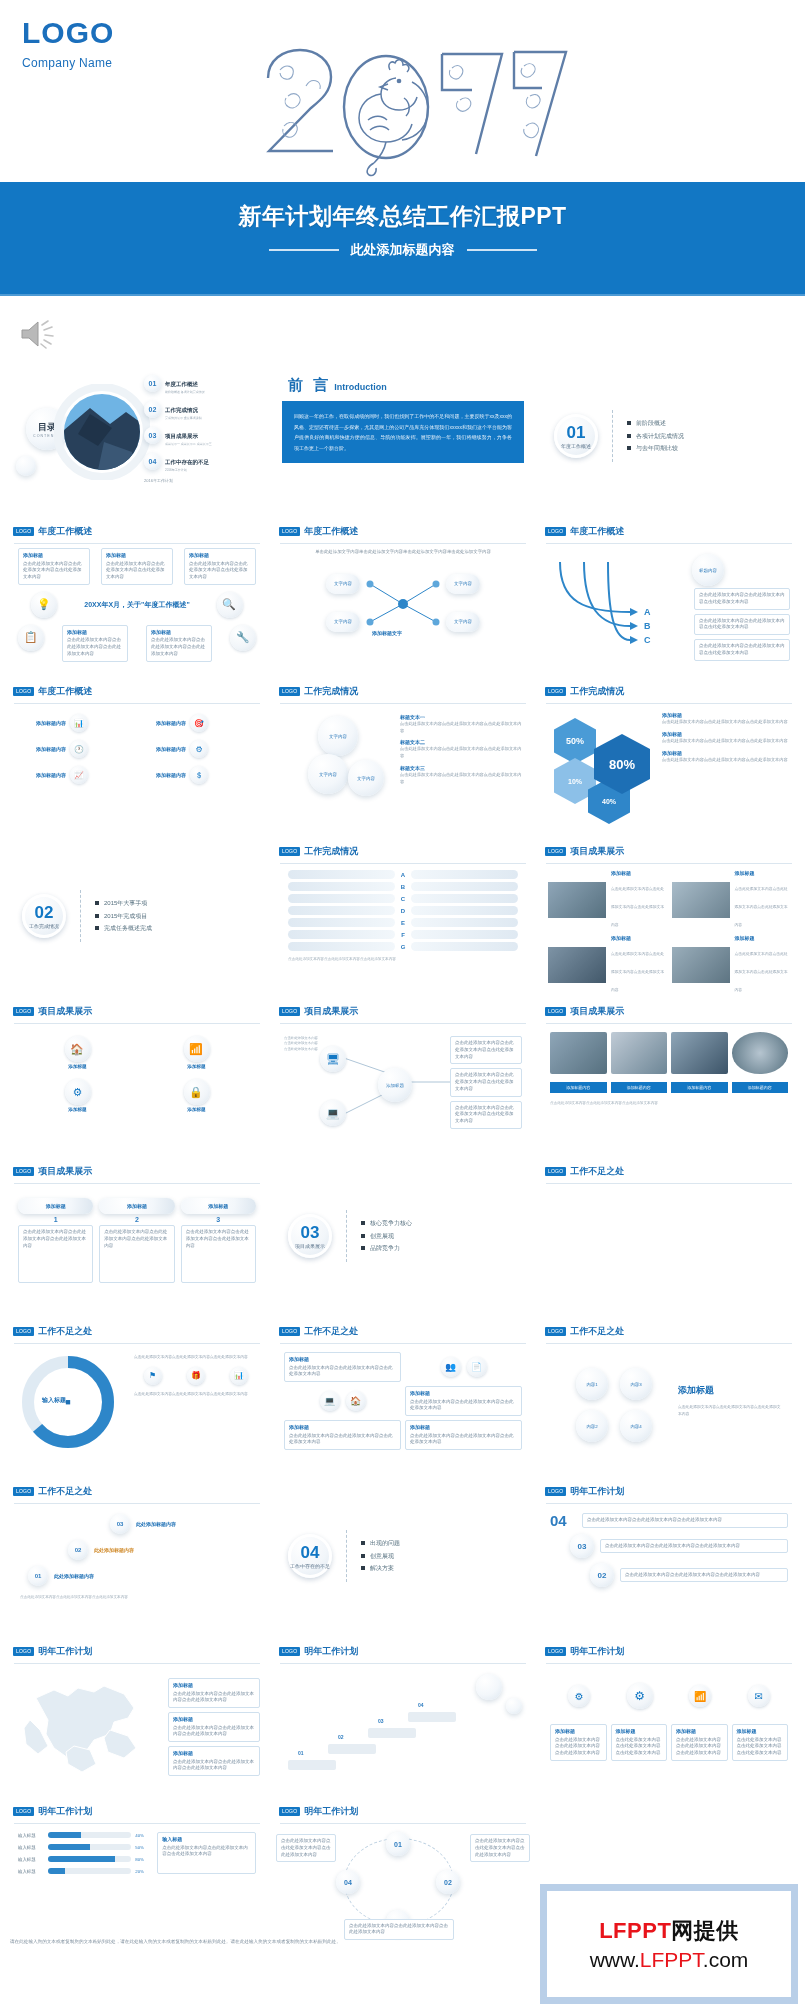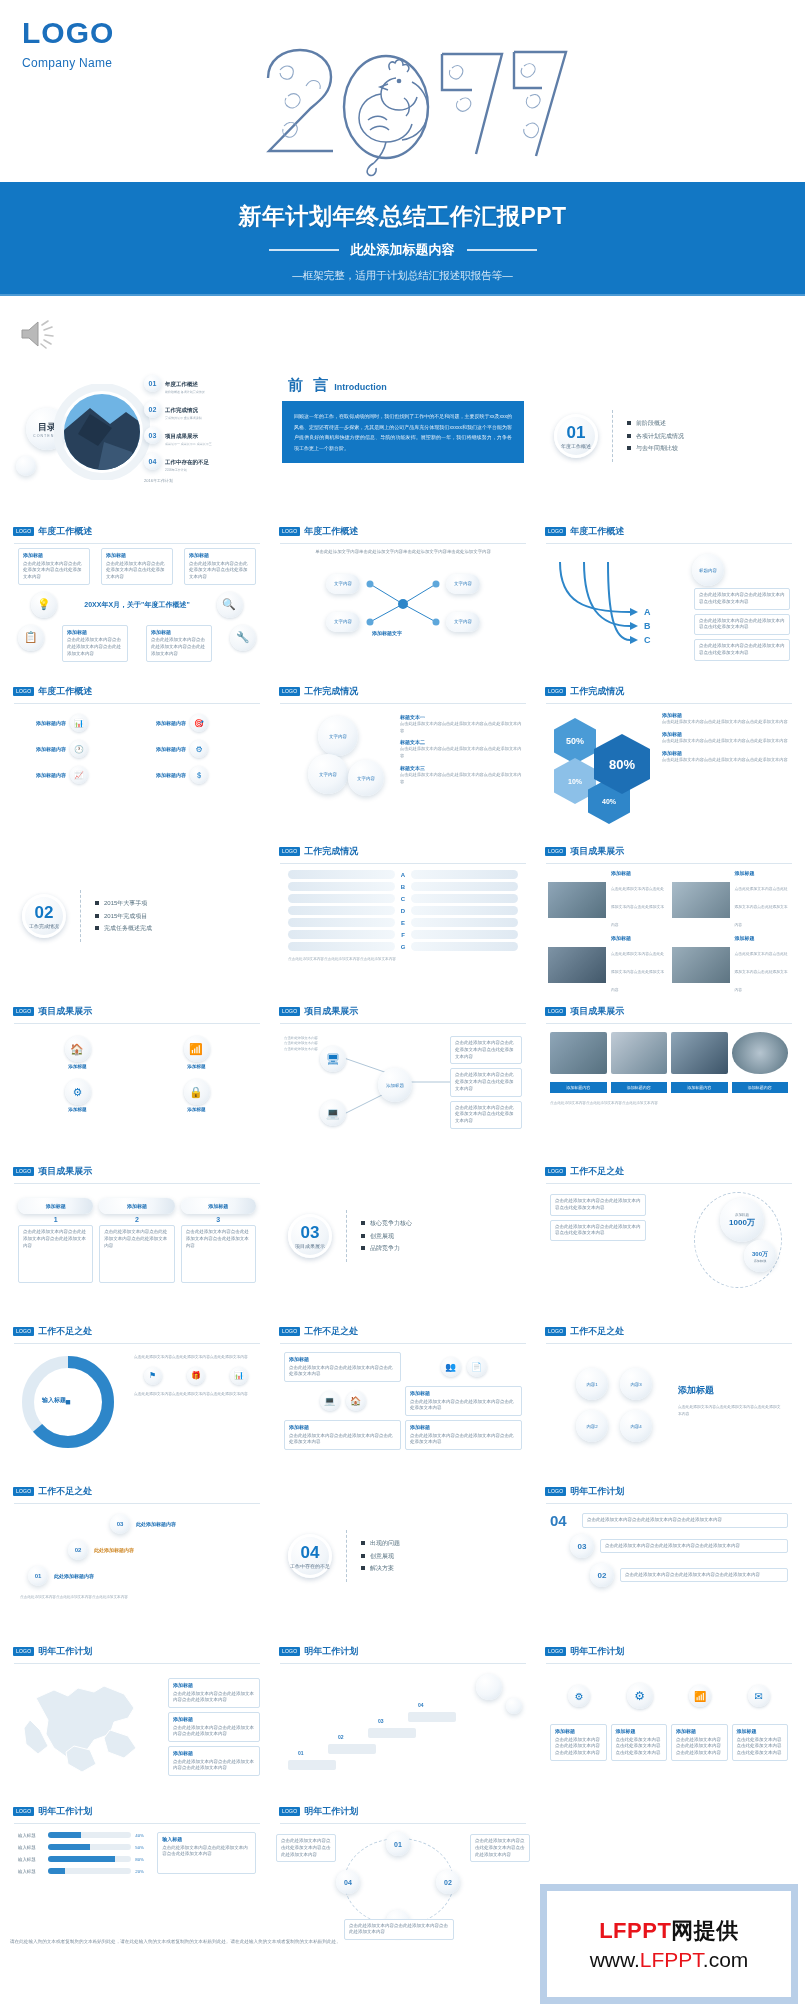--- a/index.html
+++ b/index.html
@@ -151,21 +151,20 @@
     </g>
   </svg>
 
   <div class="cover-band">
     <div class="cover-title">新年计划年终总结工作汇报PPT</div>
     <div class="cover-company-row">
       <span class="rule"></span>
       <span class="cover-company">此处添加标题内容</span>
       <span class="rule"></span>
     </div>
-    <div class="cover-tag">—框架完整，适用于计划总结汇报述职报告等—</div>
   </div>
 </div>
 
 <div class="speaker-wrap">
   <svg viewBox="0 0 40 32" width="40" height="32">
     <path d="M4 12h7l9-8v24l-9-8H4z" fill="#b9b9b9" stroke="#9b9b9b" stroke-width="1"></path>
     <g stroke="#c3c3c3" stroke-width="1.6" stroke-linecap="round">
       <path d="M24 7l6-4M26 12l8-3M27 17l8 1M26 22l7 4M23 26l5 4"></path>
     </g>
   </svg>
@@ -598,35 +597,20 @@
       </ul>
     </div>
   </div>
 
   <div class="slide">
     <div class="sl-head">
       <span class="sl-chip">LOGO</span>
       <span class="sl-title">工作不足之处</span>
     </div>
     <div class="sl-rule"></div>
-    <div style="position:relative;height:112px;padding:0 10px">
-      <div style="position:absolute;left:10px;top:6px;width:96px">
-        <div class="blk" style="margin-bottom:4px"><span>点击此处添加文本内容点击此处添加文本内容点击此处添加文本内容</span></div>
-        <div class="blk"><span>点击此处添加文本内容点击此处添加文本内容点击此处添加文本内容</span></div>
-      </div>
-      <div style="position:absolute;right:16px;top:4px;width:88px;height:96px;border:1px dashed #b8cbdc;border-radius:50%"></div>
-      <div class="pearl" style="position:absolute;right:34px;top:10px;width:44px;height:44px;display:flex;flex-direction:column;align-items:center;justify-content:center">
-        <span style="font-size:3.6px;color:#6d8396">添加标题</span>
-        <span style="font-size:8px;font-weight:bold;color:#1c6fb5">1000万</span>
-      </div>
-      <div class="pearl" style="position:absolute;right:22px;top:52px;width:32px;height:32px;display:flex;flex-direction:column;align-items:center;justify-content:center">
-        <span style="font-size:6px;font-weight:bold;color:#2d7cc0">300万</span>
-        <span style="font-size:3.2px;color:#6d8396">添加标题</span>
-      </div>
-    </div>
   </div>
 
   <div class="slide">
     <div class="sl-head">
       <span class="sl-chip">LOGO</span>
       <span class="sl-title">工作不足之处</span>
     </div>
     <div class="sl-rule"></div>
     <div style="position:relative;height:112px">
       <svg viewBox="0 0 120 112" width="120" height="112" style="position:absolute;left:4px;top:0">

